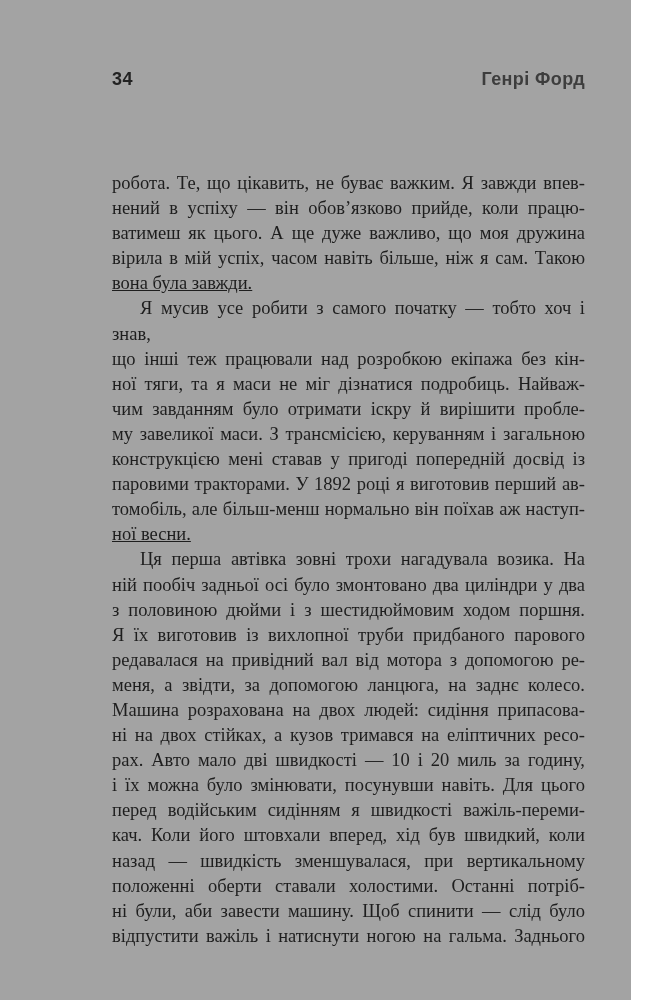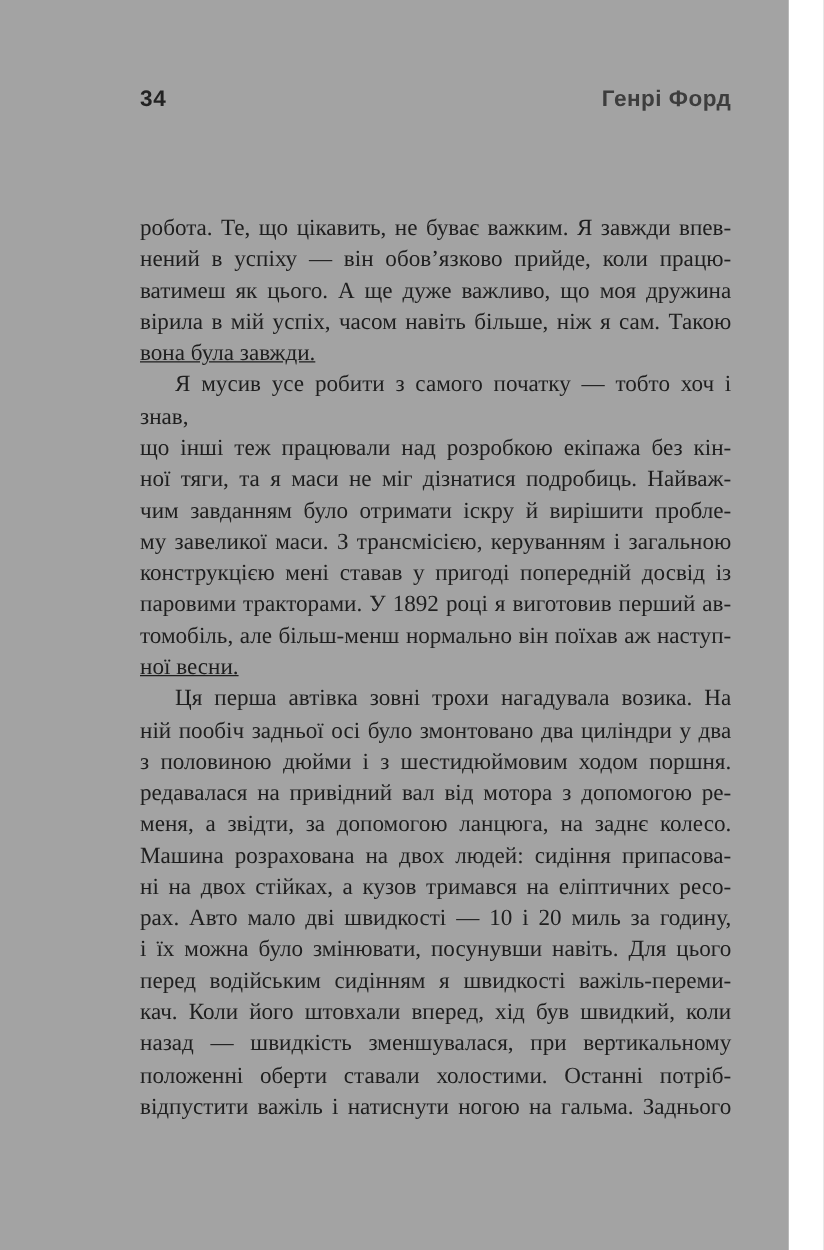--- a/index.html
+++ b/index.html
@@ -77,25 +77,27 @@
       <div class="jline">ної тяги, та я маси не міг дізнатися подробиць. Найваж-</div>
       <div class="jline">чим завданням було отримати іскру й вирішити пробле-</div>
       <div class="jline">му завеликої маси. З трансмісією, керуванням і загальною</div>
       <div class="jline">конструкцією мені ставав у пригоді попередній досвід із</div>
       <div class="jline">паровими тракторами. У 1892 році я виготовив перший ав-</div>
       <div class="jline">томобіль, але більш-менш нормально він поїхав аж наступ-</div>
       <div class="jline endline">ної весни.</div>
       <div class="jline indent">Ця перша автівка зовні трохи нагадувала возика. На</div>
       <div class="jline">ній пообіч задньої осі було змонтовано два циліндри у два</div>
       <div class="jline">з половиною дюйми і з шестидюймовим ходом поршня.</div>
+      <div class="jline">Я їх виготовив із вихлопної труби придбаного парового</div>
       <div class="jline">редавалася на привідний вал від мотора з допомогою ре-</div>
       <div class="jline">меня, а звідти, за допомогою ланцюга, на заднє колесо.</div>
       <div class="jline">Машина розрахована на двох людей: сидіння припасова-</div>
       <div class="jline">ні на двох стійках, а кузов тримався на еліптичних ресо-</div>
       <div class="jline">рах. Авто мало дві швидкості — 10 і 20 миль за годину,</div>
       <div class="jline">і їх можна було змінювати, посунувши навіть. Для цього</div>
       <div class="jline">перед водійським сидінням я швидкості важіль-переми-</div>
       <div class="jline">кач. Коли його штовхали вперед, хід був швидкий, коли</div>
       <div class="jline">назад — швидкість зменшувалася, при вертикальному</div>
       <div class="jline">положенні оберти ставали холостими. Останні потріб-</div>
+      <div class="jline">ні були, аби завести машину. Щоб спинити — слід було</div>
       <div class="jline">відпустити важіль і натиснути ногою на гальма. Заднього</div>
     </main>
 </div>
 
 </body></html>

